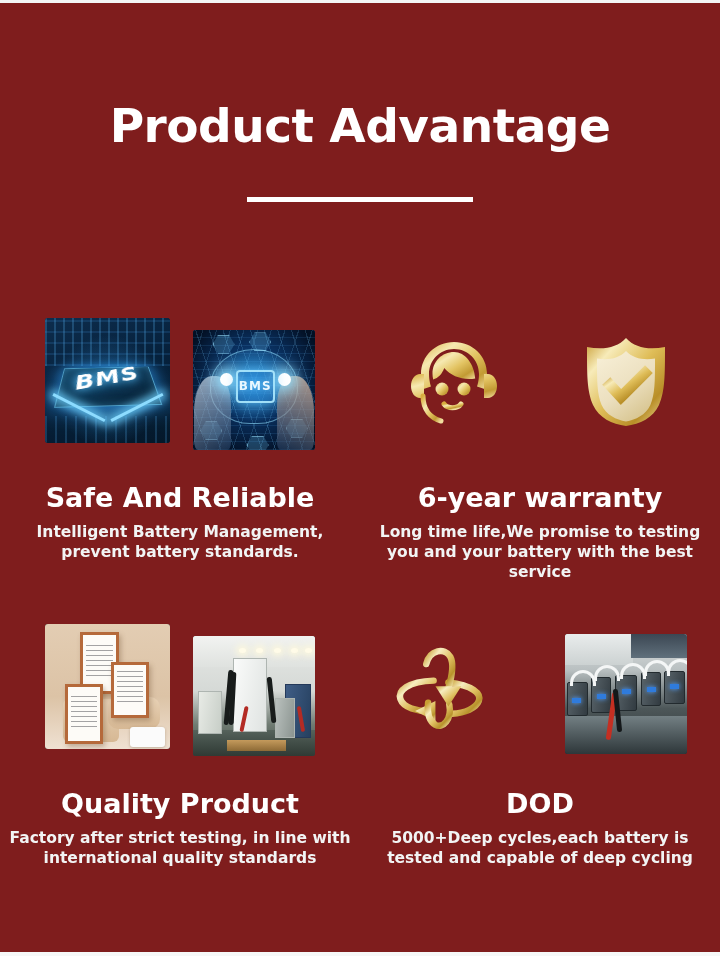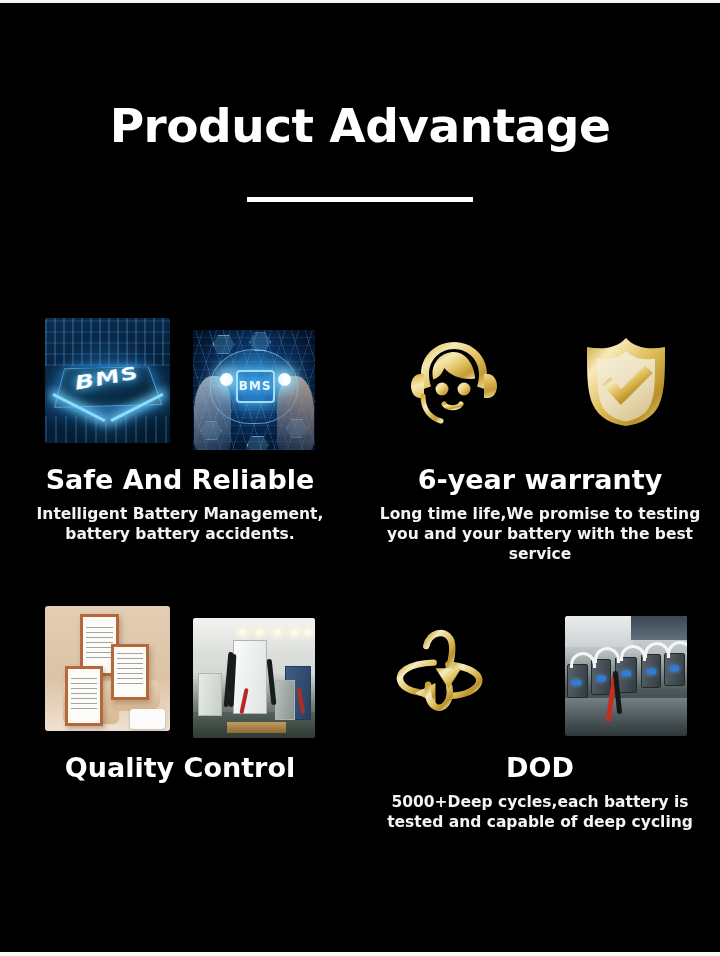--- a/index.html
+++ b/index.html
@@ -12,21 +12,21 @@
 
   body {
     font-family: "Liberation Sans", sans-serif;
     overflow: hidden;
   }
 
   .page {
     position: relative;
     width: 720px;
     height: 956px;
-    background: #000000;
+    background: #7f1d1d;
     overflow: hidden;
   }
 
   .top-edge {
     position: absolute;
     top: 0; left: 0;
     width: 720px; height: 3px;
     background: #f3f5f5;
   }
   .bottom-edge {
@@ -112,21 +112,21 @@
     display: flex;
     align-items: center;
     justify-content: center;
   }
 
   .feature-title {
     font-family: "DejaVu Sans", sans-serif;
     font-size: 27px;
     font-weight: 700;
     color: #ffffff;
-    margin-top: 18px;
+    margin-top: 36px;
     line-height: 32px;
     text-align: center;
   }
   .feature-desc {
     font-family: "DejaVu Sans", sans-serif;
     font-size: 15.5px;
     font-weight: 700;
     color: #f2f4f4;
     margin-top: 8px;
     line-height: 20px;
@@ -446,21 +446,21 @@
               <div class="spark-l"></div>
               <div class="spark-r"></div>
               <div class="holo-box">
                 <span>BMS</span>
               </div>
             </div>
           </div>
 
         </div>
         <div class="feature-title">Safe And Reliable</div>
-        <div class="feature-desc">Intelligent Battery Management, battery battery accidents.</div>
+        <div class="feature-desc">Intelligent Battery Management, prevent battery standards.</div>
       </div>
 
       <div class="feature">
         <div class="icon-pair">
 
           <div class="icon-wrap">
             <svg width="96" height="92" viewBox="0 0 96 92">
               <defs>
                 <linearGradient id="gold1" x1="0" y1="0" x2="1" y2="1">
                   <stop offset="0%" stop-color="#d9ae3f"></stop>
@@ -541,21 +541,22 @@
               <div class="cable cb1"></div>
               <div class="cable cb2"></div>
               <div class="cable cb3"></div>
               <div class="redwire rw1"></div>
               <div class="redwire rw2"></div>
               <div class="pallet"></div>
             </div>
           </div>
 
         </div>
-        <div class="feature-title">Quality Control</div>
+        <div class="feature-title">Quality Product</div>
+        <div class="feature-desc">Factory after strict testing, in line with international quality standards</div>
       </div>
 
       <div class="feature">
         <div class="icon-pair">
 
           <div class="icon-wrap">
             <svg width="104" height="104" viewBox="0 0 104 104">
               <defs>
                 <linearGradient id="gold3" x1="0" y1="0" x2="1" y2="1">
                   <stop offset="0%" stop-color="#c99f33"></stop>

